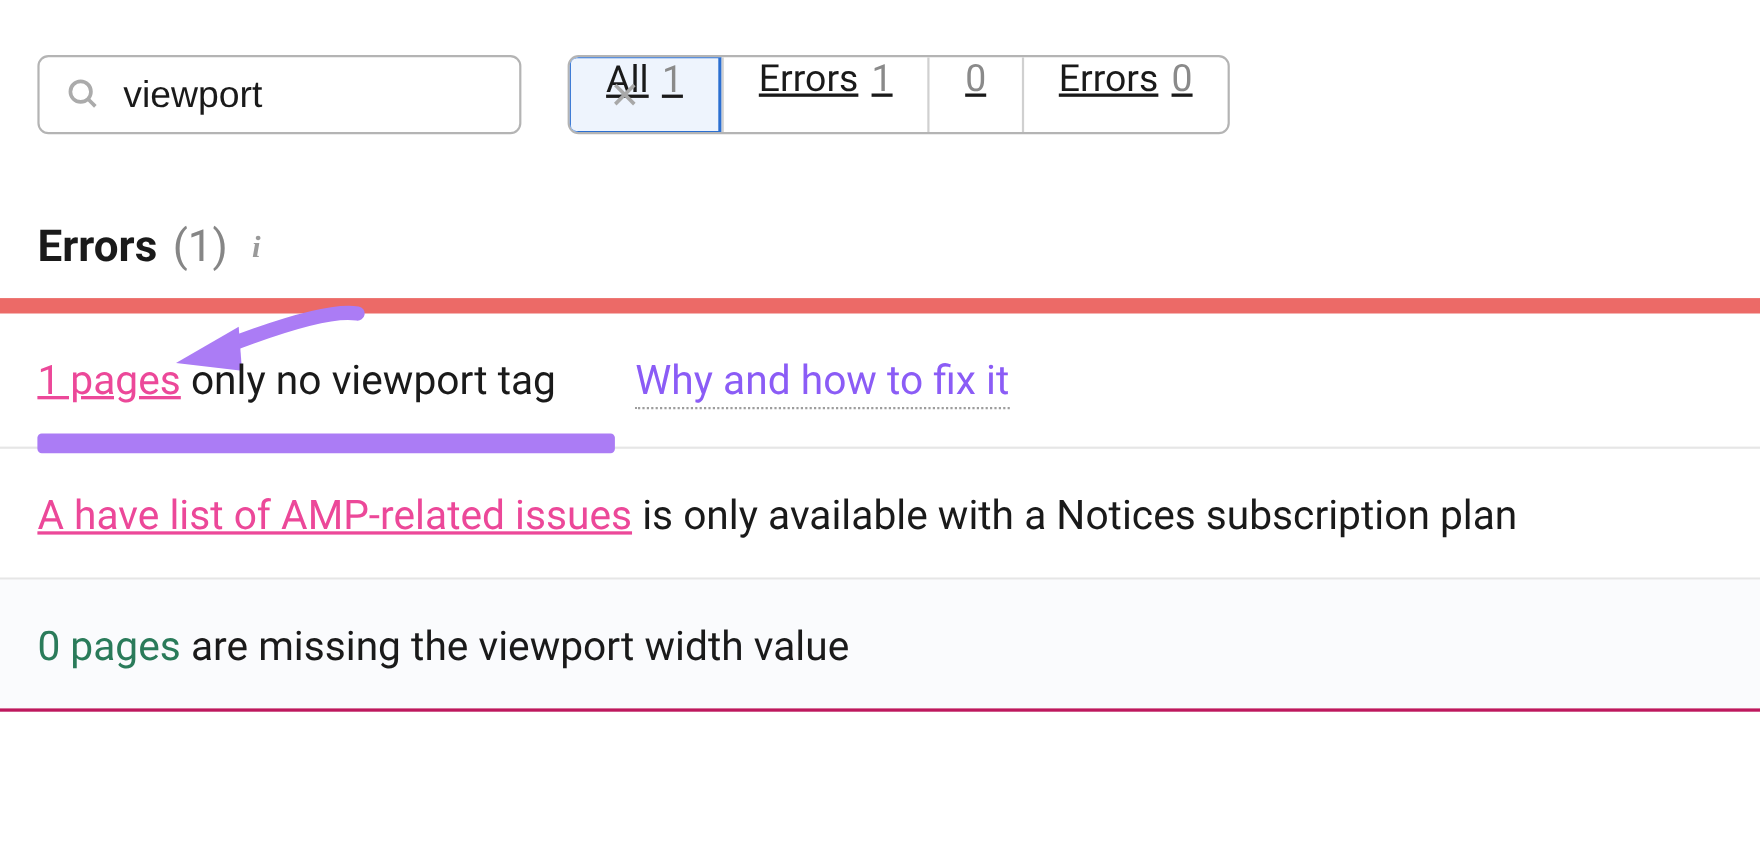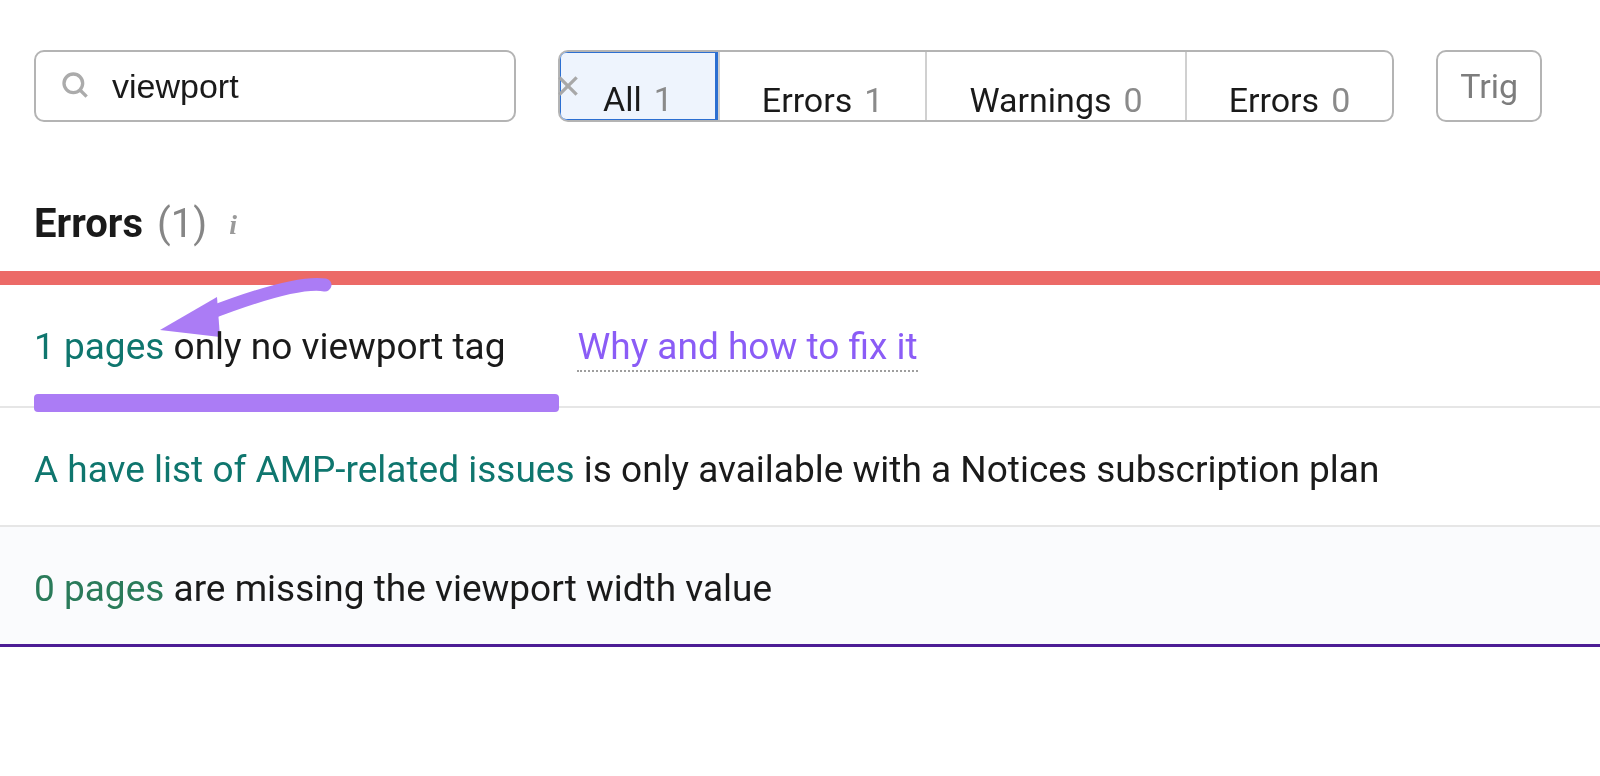--- a/index.html
+++ b/index.html
@@ -13,21 +13,21 @@
       position: relative;
     }
     .top-bar {
       display: flex;
       align-items: center;
       padding: 50px 34px 0 34px;
       gap: 42px;
     }
     .search-wrap {
       position: relative;
-      width: 482px;
+      width: 440px;
       height: 72px;
       border: 2px solid #b4b4b4;
       border-radius: 10px;
       display: flex;
       align-items: center;
       padding: 0 33px 0 24px;
       background: #fff;
     }
     .search-icon-svg {
       width: 32px;
@@ -57,27 +57,28 @@
     .clear-btn svg { width: 26px; height: 26px; stroke: #a8a8a8; stroke-width: 3; }
     .filter-tabs {
       display: flex;
       border: 2px solid #b4b4b4;
       border-radius: 10px;
       overflow: hidden;
       height: 72px;
     }
     .filter-tab {
       display: flex;
-      align-items: flex-end;
-      padding: 0 42px;
+      align-items: flex-start;
+      padding: 0 32px;
       font-size: 34px;
       color: #1a1a1a;
       border-left: 2px solid #d0d0d0;
       cursor: pointer;
       gap: 12px;
+      text-decoration: underline;
     }
     .filter-tab:first-child { border-left: none; }
     .filter-tab.active {
       background: #eef4fd;
       border: 3px solid #2c6fd1;
       border-radius: 8px 0 0 8px;
       margin: -2px 0 -2px -2px;
     }
     .filter-count { color: #8a8a8a; font-size: 34px; }
     .trigger-btn {
@@ -120,33 +121,33 @@
       width: 100%;
     }
     .issue-row {
       padding: 40px 34px 34px 34px;
       border-bottom: 2px solid #e6e6e6;
       display: flex;
       align-items: baseline;
       position: relative;
     }
     .issue-text { font-size: 37px; color: #1a1a1a; }
-    .link-blue { color: #0f766e; }
+    .link-blue { color: #ec4899; text-decoration: underline; }
     .link-green { color: #2a7b5a; }
     .fix-link {
       font-size: 37px;
       color: #8b5cf6;
       border-bottom: 2px dotted #9e9e9e;
       margin-left: 72px;
       cursor: pointer;
       padding-bottom: 2px;
     }
     .grey-row {
       background: #fafbfd;
-      border-bottom: 3px solid #4c1d95;
+      border-bottom: 3px solid #be185d;
     }
     .grey-row .fix-link { margin-left: 100px; }
     
     .purple-underline {
       position: absolute;
       left: 34px;
       bottom: -6px;
       height: 18px;
       width: 525px;
       background: #ab7cf5;
@@ -182,30 +183,28 @@
   <div class="filter-tabs">
     <div class="filter-tab active">
       <span>All</span>
       <span class="filter-count">1</span>
     </div>
     <div class="filter-tab">
       <span>Errors</span>
       <span class="filter-count">1</span>
     </div>
     <div class="filter-tab">
-      <span>Warnings</span>
       <span class="filter-count">0</span>
     </div>
     <div class="filter-tab">
       <span>Errors</span>
       <span class="filter-count">0</span>
     </div>
   </div>
 
-  <div class="trigger-btn">Trig</div>
 </div>
 
 <div class="section-header">
   <span class="section-title">Errors</span>
   <span class="section-count">(1)</span>
   <span class="info-icon">i</span>
 </div>
 
 <div class="red-bar"></div>
 

